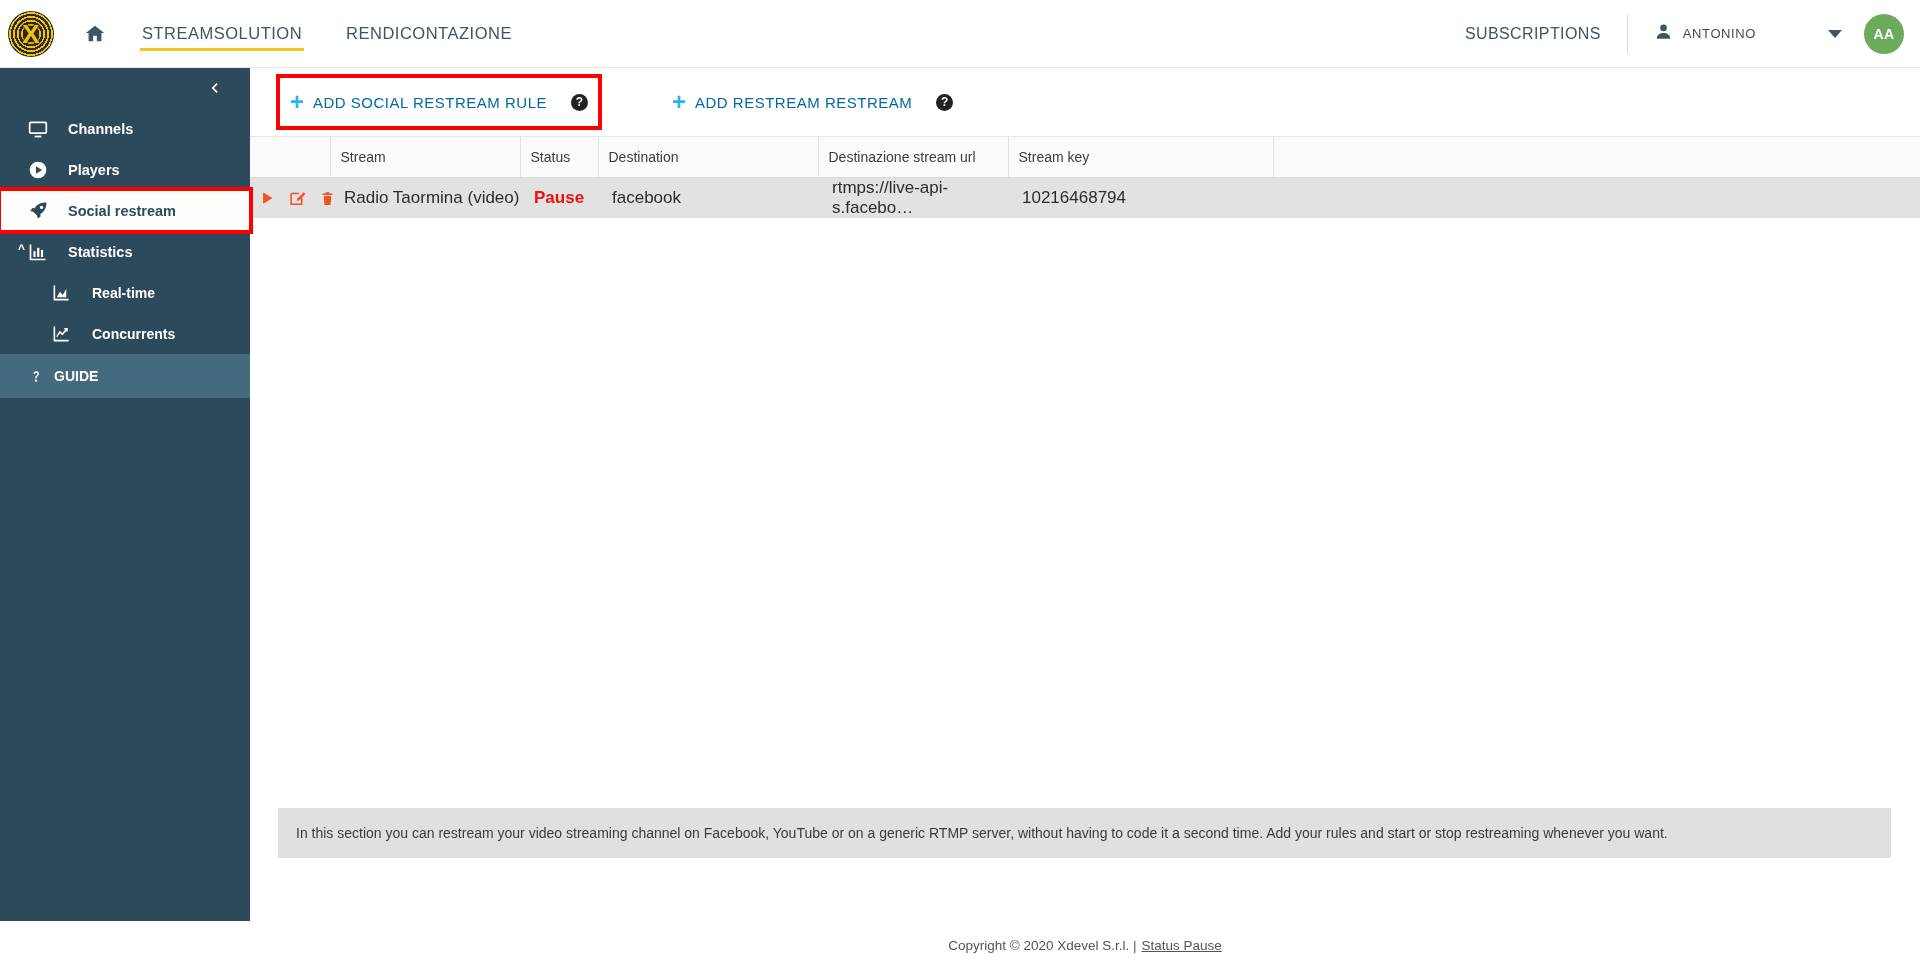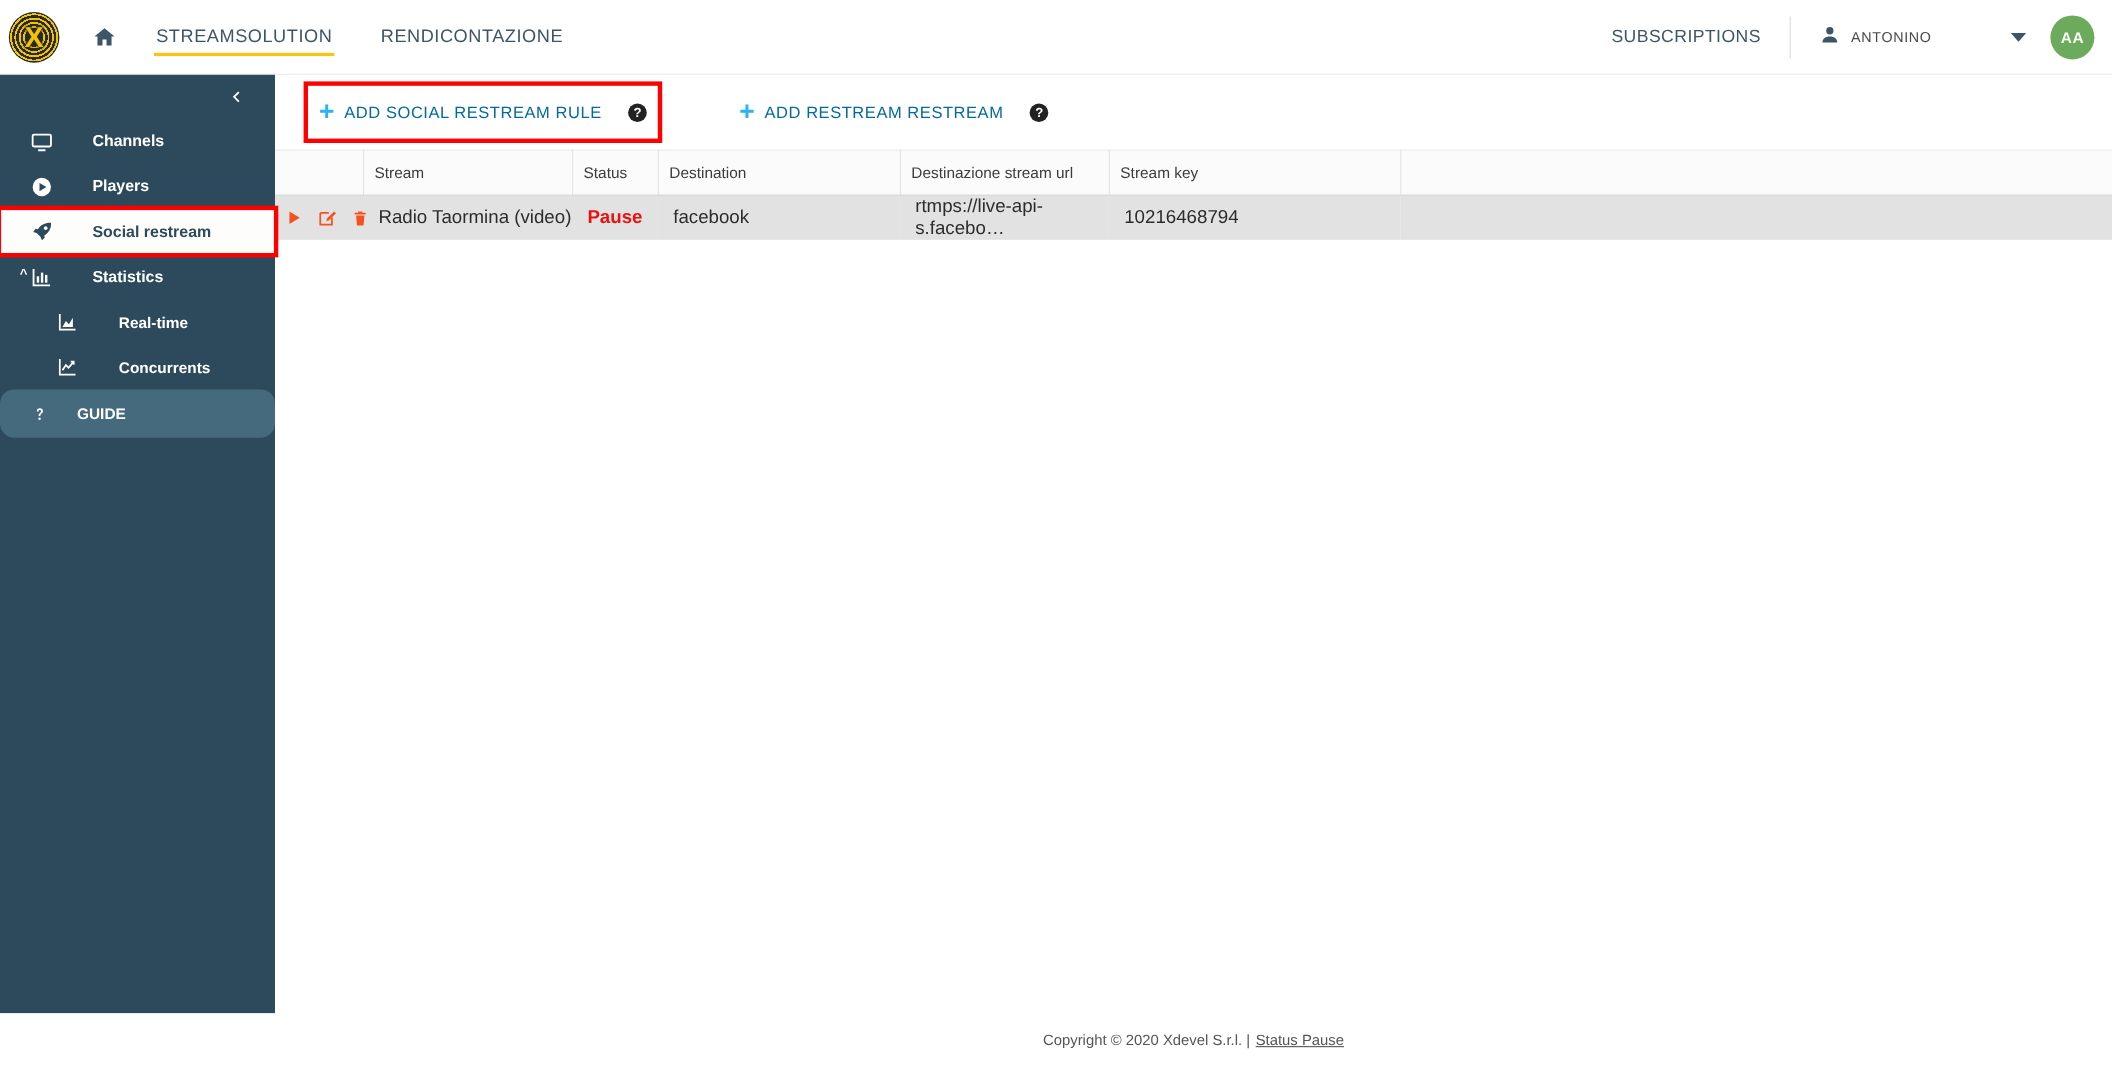--- a/index.html
+++ b/index.html
@@ -80,32 +80,32 @@
     width: 250px; height: 853px;
     background: #2d4a5c;
   }
   #sidebar-collapse {
     height: 40px; display: flex; align-items: center; justify-content: flex-end;
     padding-right: 28px; color: #ffffff; font-size: 16px; cursor: pointer;
   }
   .side-item {
     height: 41px; display: flex; align-items: center;
     padding-left: 28px; color: #ffffff; font-size: 14.5px; font-weight: bold;
-    cursor: pointer; position: relative; gap: 16px;
+    cursor: pointer; position: relative;
   }
   .side-item .ico {
     width: 26px; display: flex; align-items: center; justify-content: flex-start;
     flex: 0 0 auto; margin-right: 14px;
   }
   .side-item.selected {
     background: #fdfdfb; color: #2d4a5c;
     outline: 4px solid #ff0000; outline-offset: -1px; z-index: 3;
   }
   .side-item.sub { padding-left: 52px; font-size: 14px; }
-  .side-item.guide { background: #456a7d; height: 44px; font-size: 14px; border-radius: 13px; }
+  .side-item.guide { background: #456a7d; height: 44px; font-size: 14px; }
   .side-item .caret-up {
     position: absolute; left: 18px; top: 12px;
     color: #ffffff; font-size: 12px; line-height: 1;
   }
 
   
   #main {
     position: absolute; top: 68px; left: 250px;
     width: 1670px; height: 853px; background: #ffffff;
   }
@@ -357,18 +357,21 @@
           <td class="status-pause">Pause</td>
           <td>facebook</td>
           <td>rtmps://live-api-s.facebo…</td>
           <td>10216468794</td>
           <td></td>
         </tr>
       </tbody>
     </table>
   </div>
 
+  <div id="info-panel">
+    <span id="info-text">In this section you can restream your video streaming channel on Facebook, YouTube or on a generic RTMP server, without having to code it a second time. Add your rules and start or stop restreaming whenever you want.</span>
+  </div>
 </div>
 
 <div id="footer">
   <span>Copyright © 2020 Xdevel S.r.l. |</span>
   <a href="#" style="margin-left:5px;">Status Pause</a>
 </div>
 
 </body></html>

